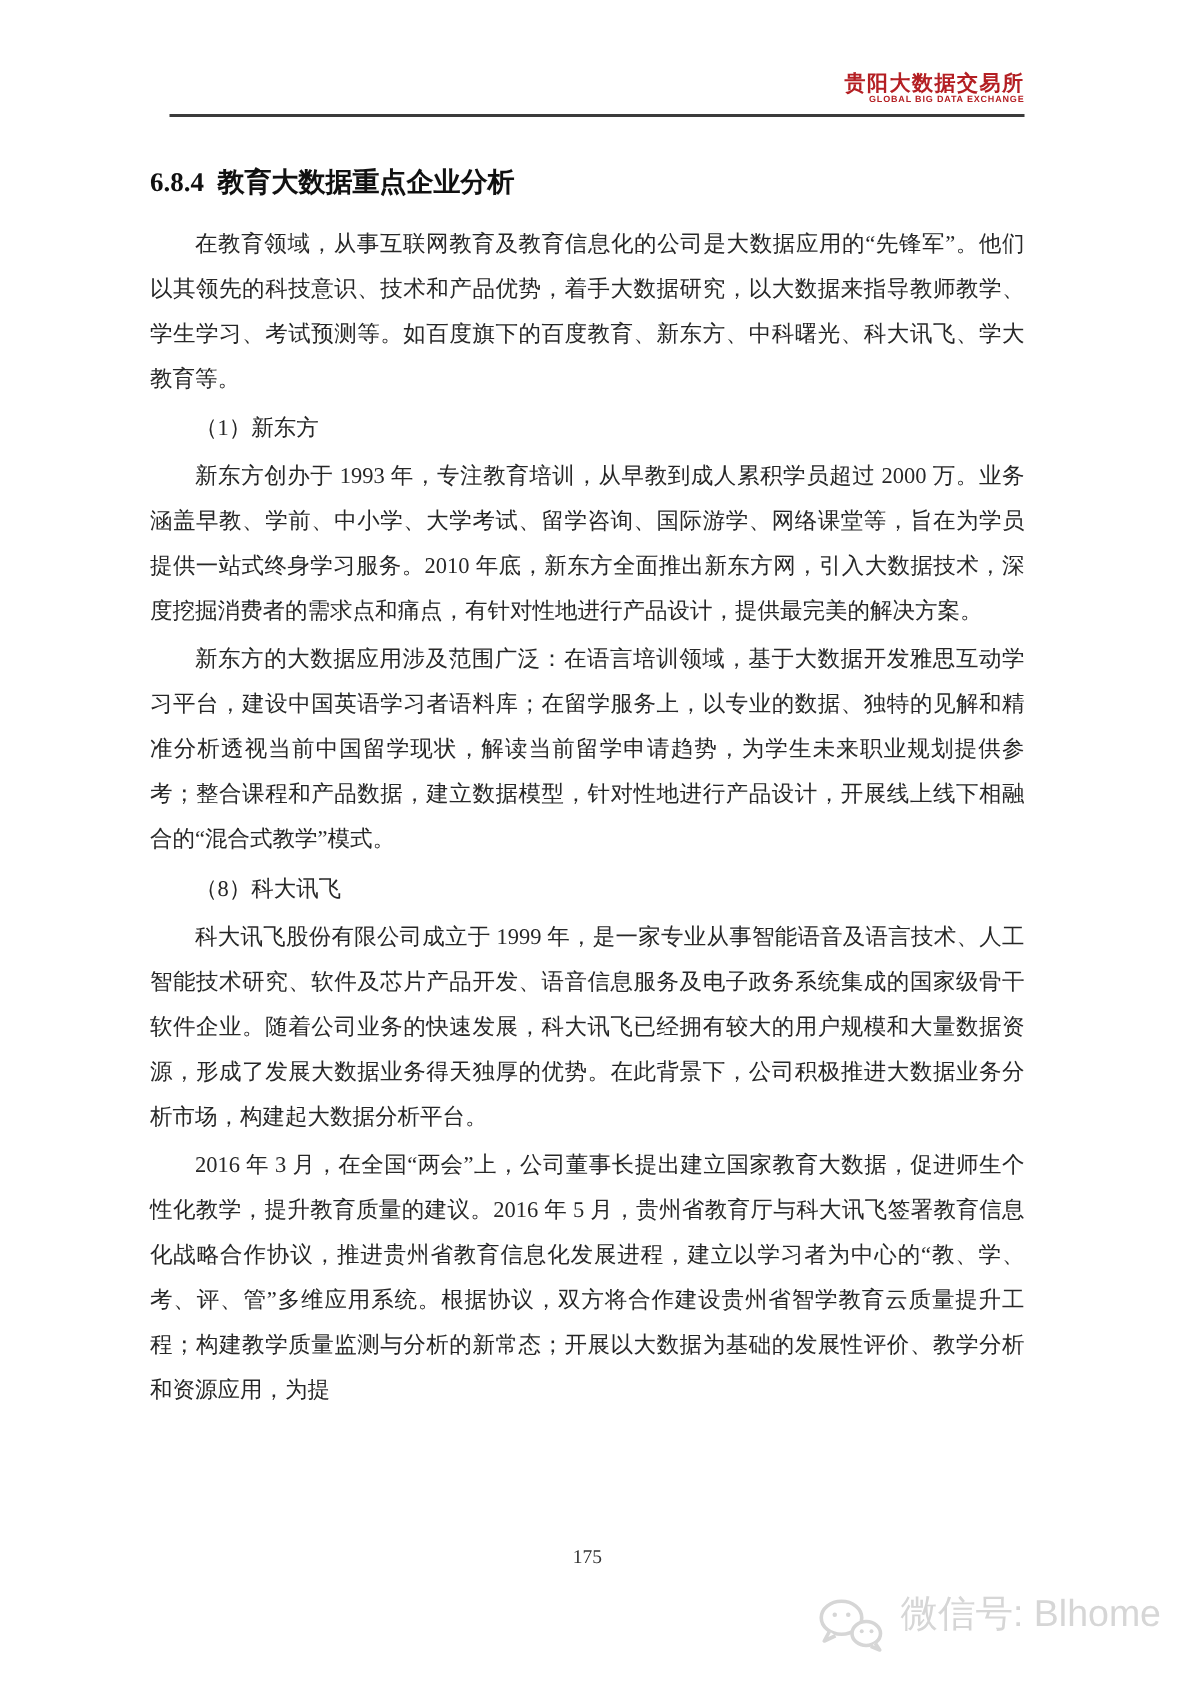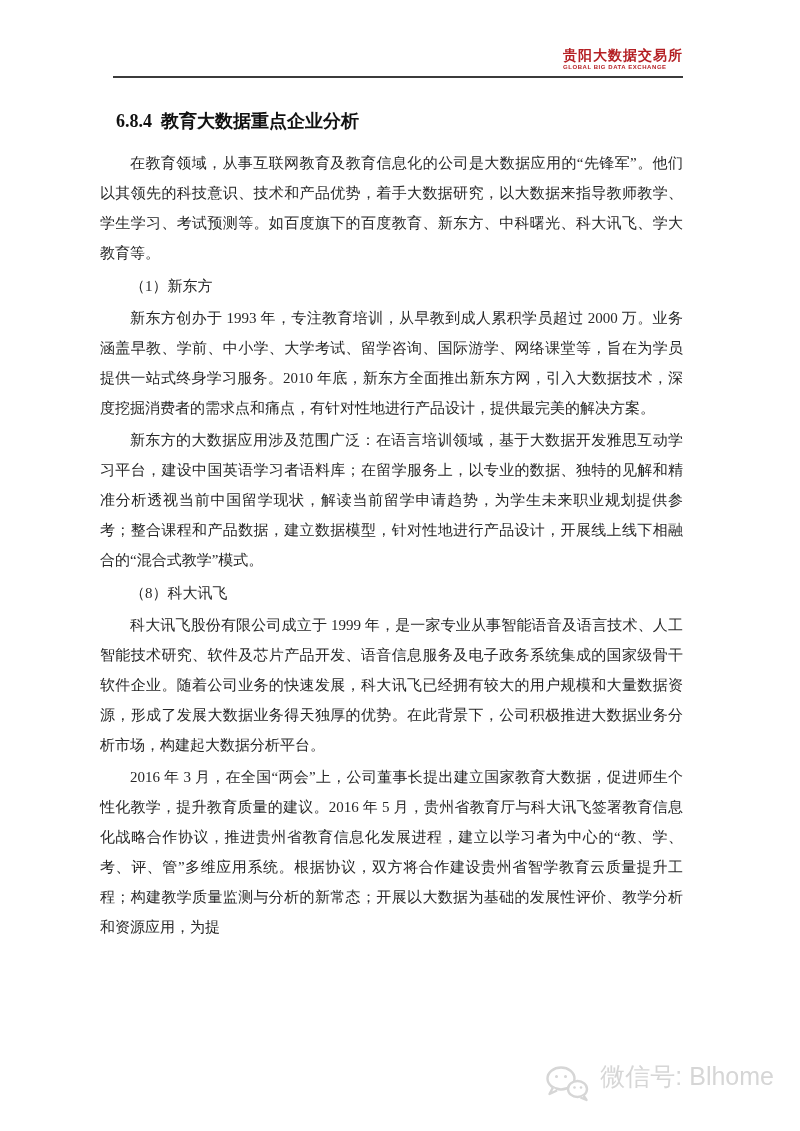--- a/index.html
+++ b/index.html
@@ -8,20 +8,21 @@
     width:800px;height:1131px;
     margin:0 auto;
     background:#ffffff;
     overflow:hidden;
     font-family:"Liberation Serif","DejaVu Serif",serif;
     color:#272727;
   }
   
   .brand{
     position:absolute;top:48px;right:117px;
+    text-align:right;
     color:#b41f23;
     font-family:"Liberation Sans","DejaVu Sans",sans-serif;
     line-height:1;
     margin-left:45px;
   }
   .brand-cn{font-weight:bold;font-size:14px;letter-spacing:1px;}
   .brand-en{font-weight:bold;font-size:6px;letter-spacing:0.55px;margin-top:2px;}
   .header-rule{
     position:absolute;left:113px;right:117px;top:76px;
     height:2px;background:#3b3b3b;
@@ -29,21 +30,21 @@
   
   .content{
     position:absolute;left:100px;right:117px;top:93px;
     font-size:15px;line-height:30px;
     text-align:justify;
   }
   .para{margin:2px 0;text-indent:2em;}
   .section-heading{
     font-size:18px;line-height:27px;
     font-weight:bold;color:#111;
-    margin:15px 16px 13px;
+    margin:15px 0 13px;
     white-space:pre-wrap;
     text-align:left;
   }
   .subheading{margin:3px 0 1px;text-indent:2em;font-weight:normal;}
   
   .page-number{
     position:absolute;top:1030px;left:100px;width:583px;
     text-align:center;font-size:13px;color:#333;
   }
   .watermark{
@@ -71,20 +72,21 @@
     <h2 class="section-heading">6.8.4  教育大数据重点企业分析</h2>
     <p class="para">在教育领域，从事互联网教育及教育信息化的公司是大数据应用的“先锋军”。他们以其领先的科技意识、技术和产品优势，着手大数据研究，以大数据来指导教师教学、学生学习、考试预测等。如百度旗下的百度教育、新东方、中科曙光、科大讯飞、学大教育等。</p>
     <p class="subheading">（1）新东方</p>
     <p class="para">新东方创办于 1993 年，专注教育培训，从早教到成人累积学员超过 2000 万。业务涵盖早教、学前、中小学、大学考试、留学咨询、国际游学、网络课堂等，旨在为学员提供一站式终身学习服务。2010 年底，新东方全面推出新东方网，引入大数据技术，深度挖掘消费者的需求点和痛点，有针对性地进行产品设计，提供最完美的解决方案。</p>
     <p class="para">新东方的大数据应用涉及范围广泛：在语言培训领域，基于大数据开发雅思互动学习平台，建设中国英语学习者语料库；在留学服务上，以专业的数据、独特的见解和精准分析透视当前中国留学现状，解读当前留学申请趋势，为学生未来职业规划提供参考；整合课程和产品数据，建立数据模型，针对性地进行产品设计，开展线上线下相融合的“混合式教学”模式。</p>
     <p class="subheading">（8）科大讯飞</p>
     <p class="para">科大讯飞股份有限公司成立于 1999 年，是一家专业从事智能语音及语言技术、人工智能技术研究、软件及芯片产品开发、语音信息服务及电子政务系统集成的国家级骨干软件企业。随着公司业务的快速发展，科大讯飞已经拥有较大的用户规模和大量数据资源，形成了发展大数据业务得天独厚的优势。在此背景下，公司积极推进大数据业务分析市场，构建起大数据分析平台。</p>
     <p class="para">2016 年 3 月，在全国“两会”上，公司董事长提出建立国家教育大数据，促进师生个性化教学，提升教育质量的建议。2016 年 5 月，贵州省教育厅与科大讯飞签署教育信息化战略合作协议，推进贵州省教育信息化发展进程，建立以学习者为中心的“教、学、考、评、管”多维应用系统。根据协议，双方将合作建设贵州省智学教育云质量提升工程；构建教学质量监测与分析的新常态；开展以大数据为基础的发展性评价、教学分析和资源应用，为提</p>
   </div>
 
+  <div class="page-number">175</div>
 
   <div class="watermark">
     <span>
       <svg width="46" height="38" viewBox="0 0 46 38" fill="none" xmlns="http://www.w3.org/2000/svg">
         <ellipse cx="17" cy="14.5" rx="13.5" ry="11" stroke="#d6d6d6" stroke-width="2.4"></ellipse>
         <path d="M9 23.5 L5.5 30 L13 26.5" stroke="#d6d6d6" stroke-width="2.4" stroke-linejoin="round" fill="#ffffff"></path>
         <circle cx="12.5" cy="12.5" r="1.5" fill="#d6d6d6"></circle>
         <circle cx="21.5" cy="12.5" r="1.5" fill="#d6d6d6"></circle>
         <ellipse cx="33.5" cy="25" rx="9.5" ry="8" stroke="#d6d6d6" stroke-width="2.4" fill="#ffffff"></ellipse>
         <path d="M39.5 31.5 L42.5 36 L36.5 33.5" stroke="#d6d6d6" stroke-width="2.4" stroke-linejoin="round" fill="#ffffff"></path>

